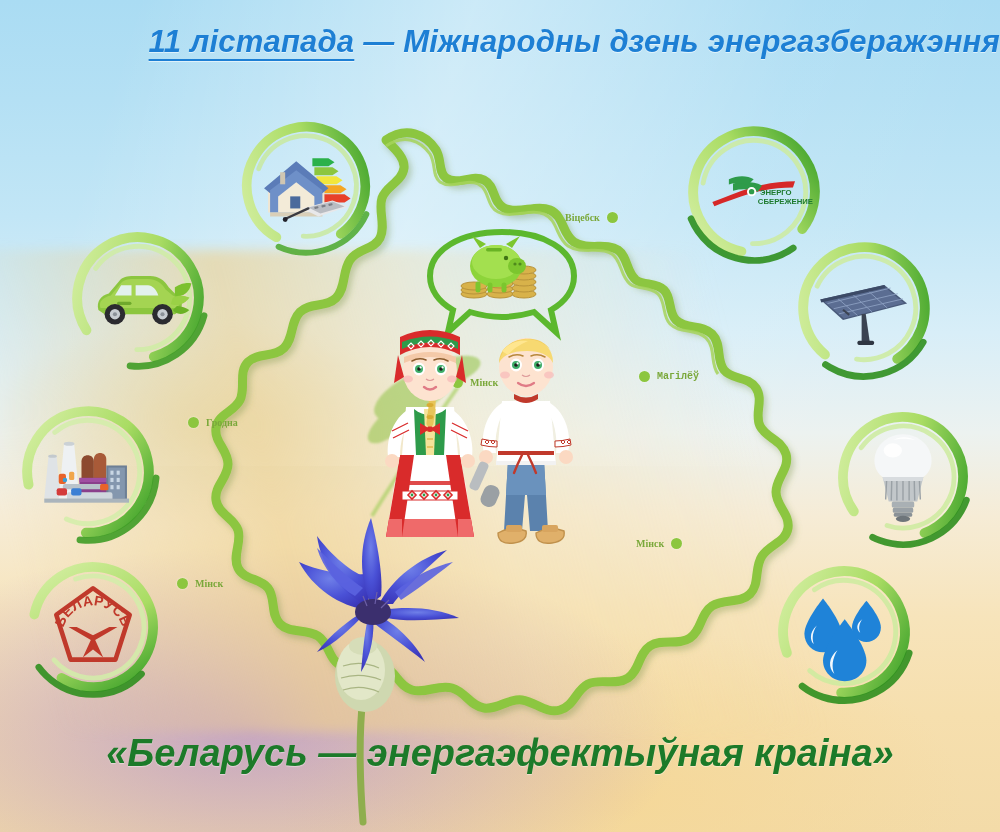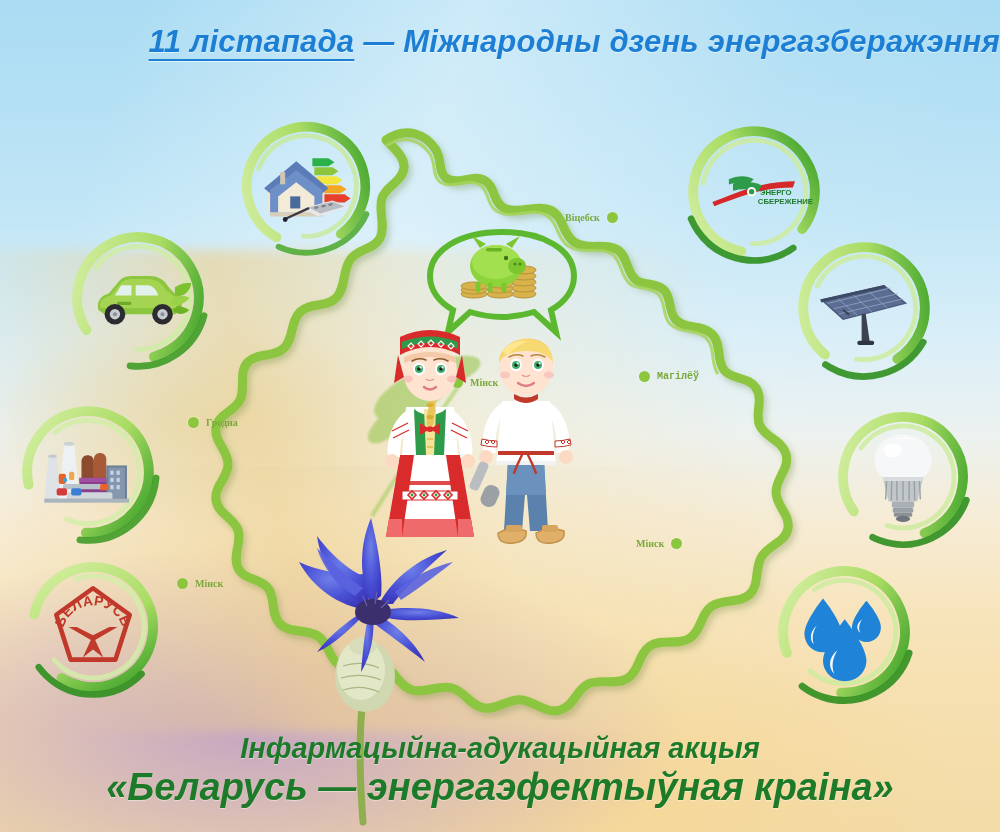--- a/index.html
+++ b/index.html
@@ -643,17 +643,16 @@
         <g fill="#ffffff" opacity=".95">
           <path d="M24,44 C20,50 19,56 21,62 C17,58 17,50 24,44 Z"></path>
           <path d="M68,38 C65,42 64,47 66,51 C62,48 62,42 68,38 Z"></path>
           <path d="M44,68 C39,76 38,84 41,91 C35,85 35,75 44,68 Z"></path>
         </g>
       </svg>
     </div>
   </div>
 
   <div class="title-bottom">
-    <span class="l1">Інфармацыйна-адукацыйная акцыя</span>
     <span class="l2">«Беларусь — энергаэфектыўная краіна»</span>
   </div>
 
 </div>
 
 </body></html>

